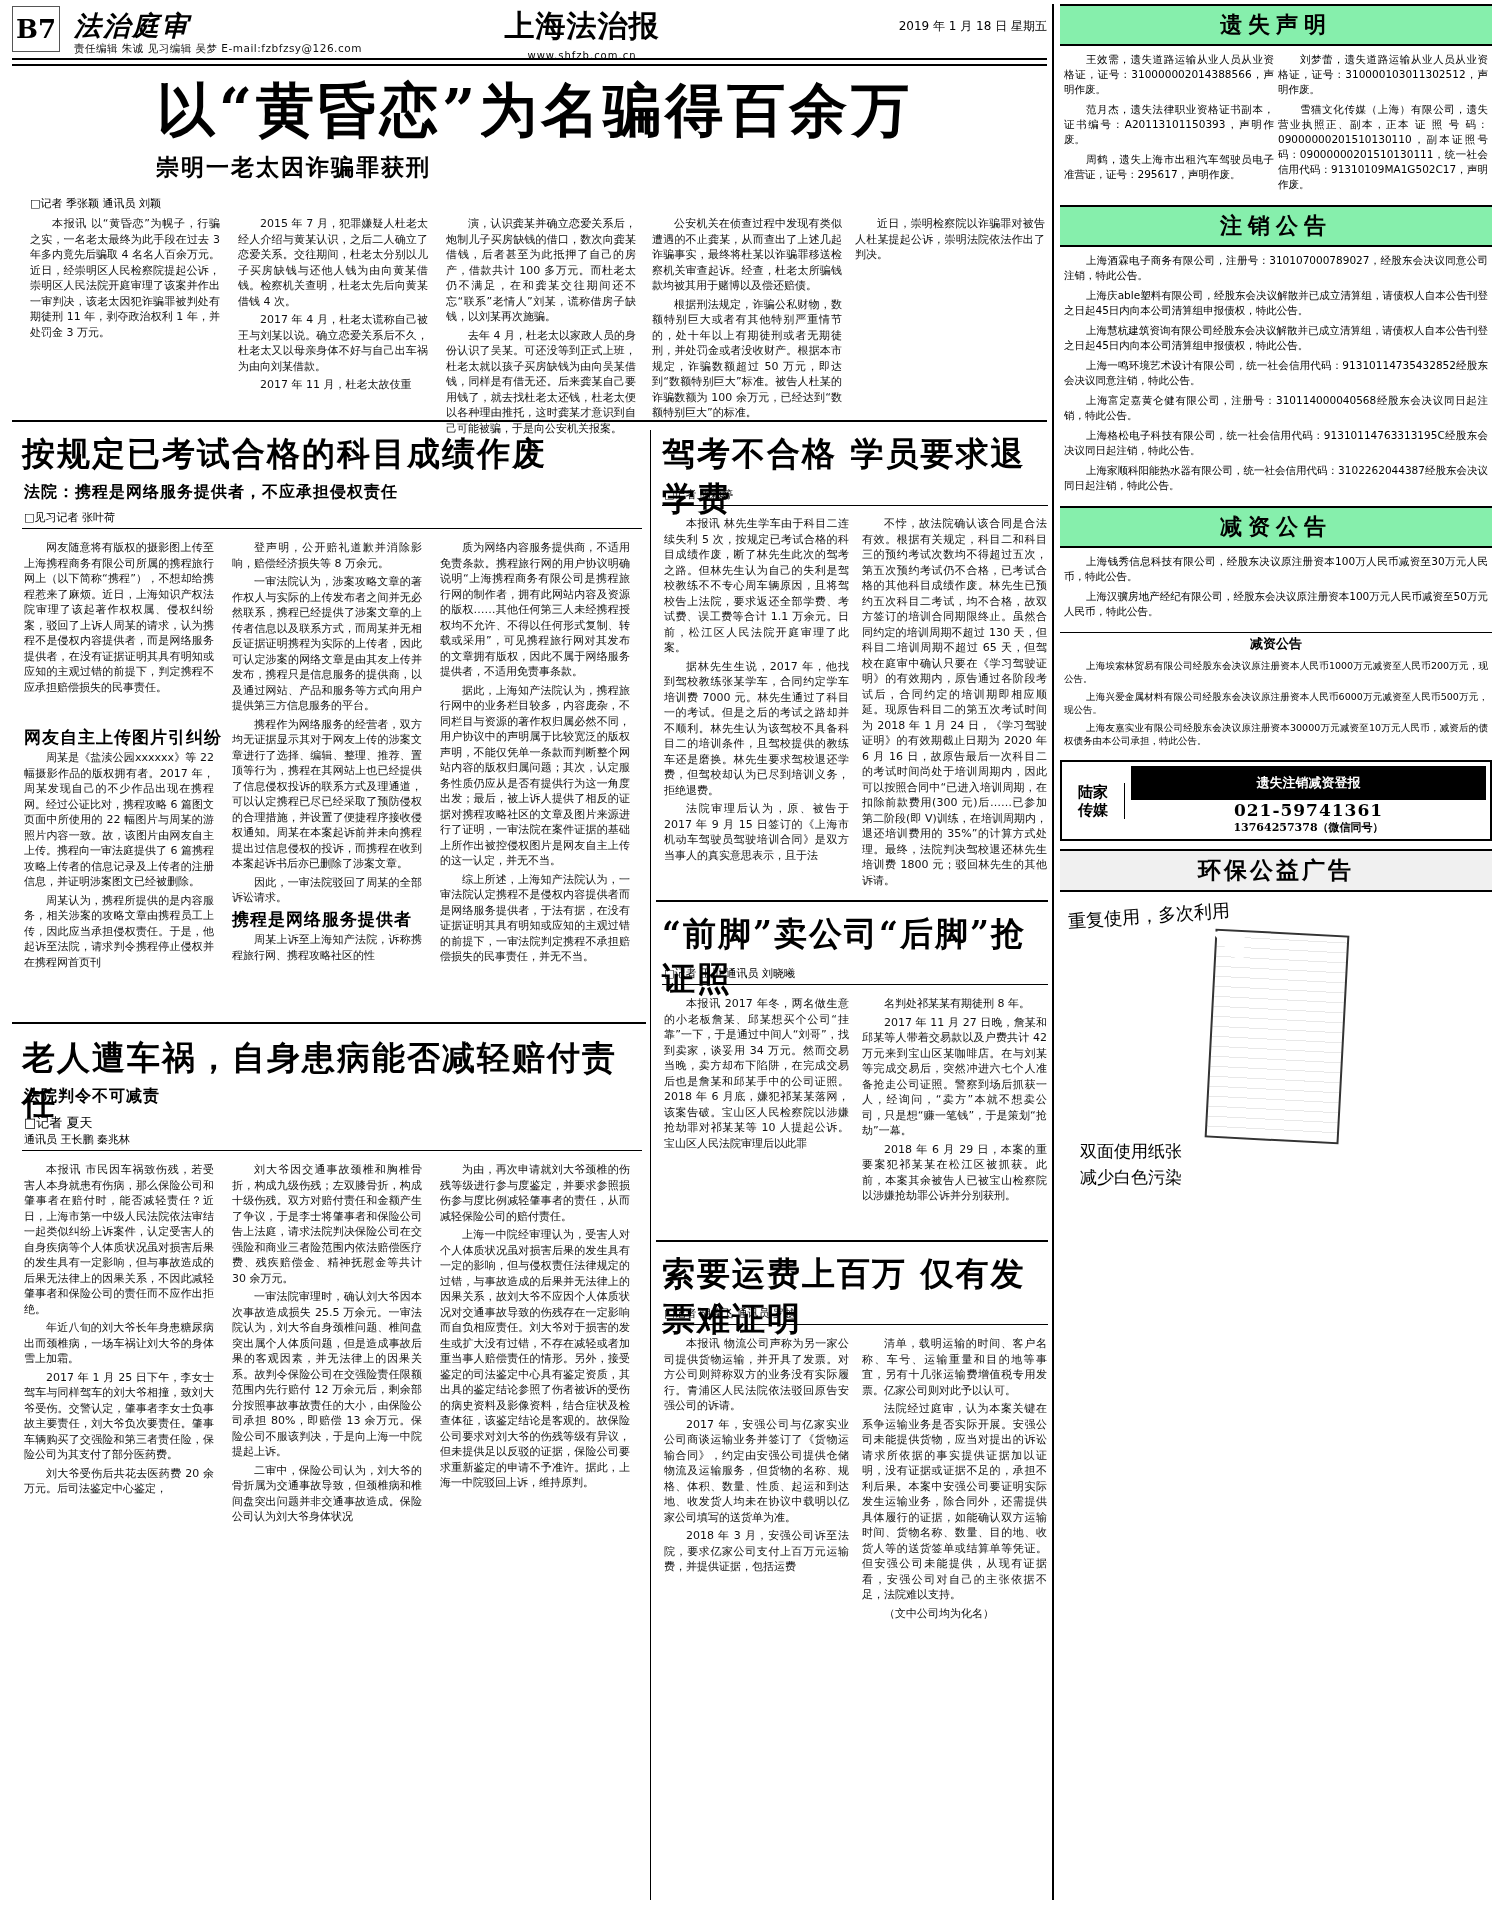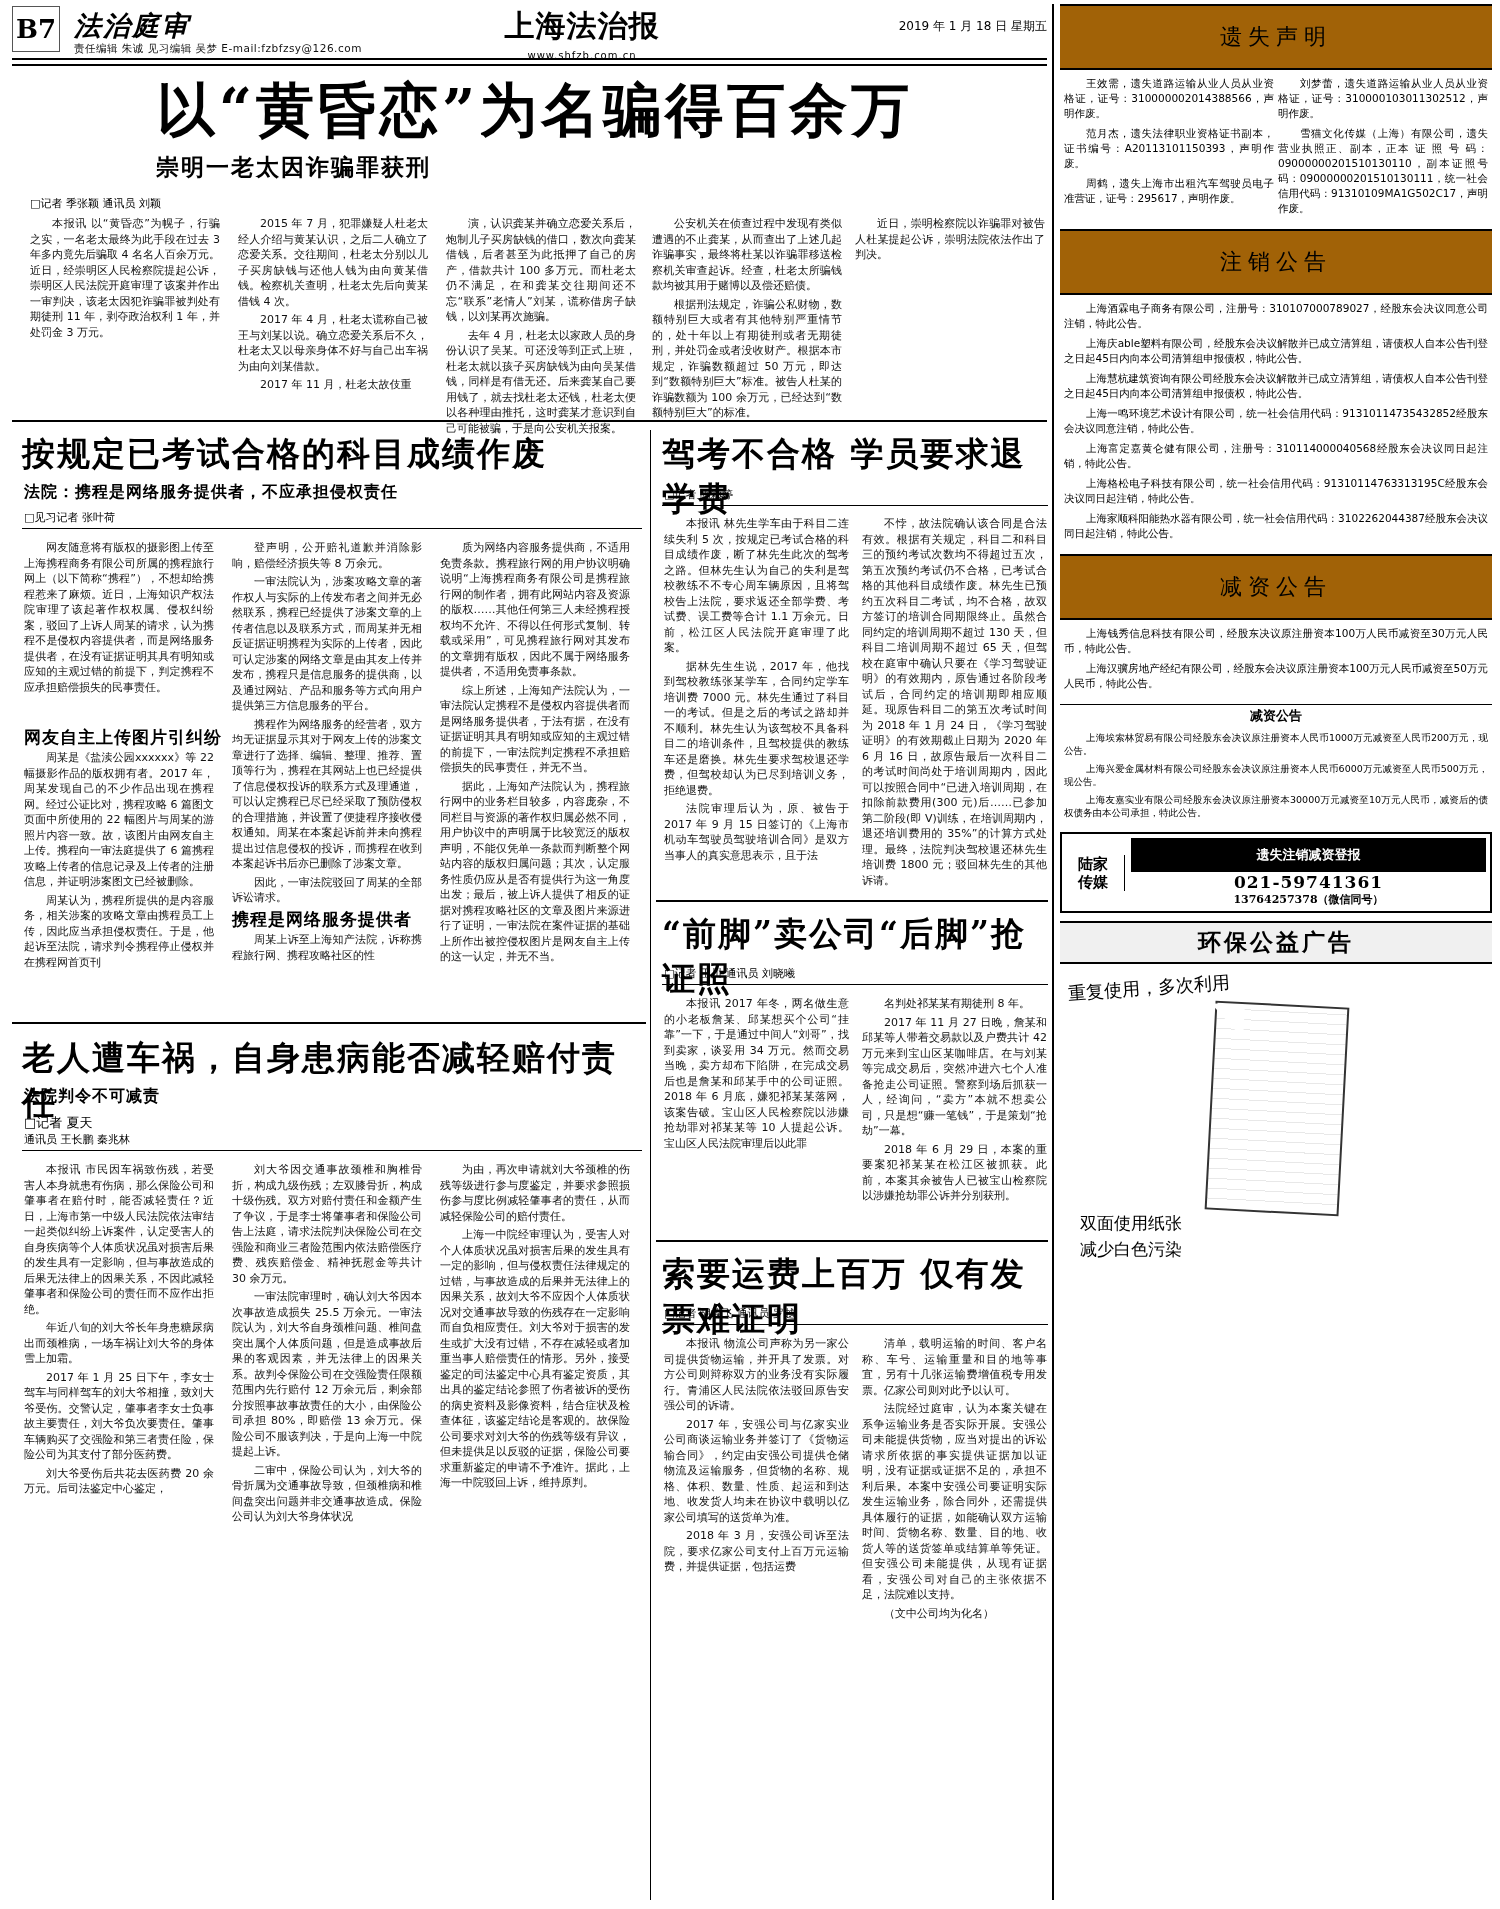--- a/index.html
+++ b/index.html
@@ -23,21 +23,21 @@
   .rule-h{position:absolute;height:1px;background:#000;}
   .headline-main{position:absolute;left:30px;top:72px;width:1010px;text-align:center;font-size:58px;font-family:"DejaVu Serif","Liberation Serif",serif;font-weight:bold;letter-spacing:4px;}
   .subhead-main{position:absolute;left:156px;top:152px;font-size:23px;font-family:Liberation Sans, sans-serif;font-weight:bold;letter-spacing:2px;}
 
   .h2{font-family:"DejaVu Serif","Liberation Serif",serif;font-weight:bold;font-size:33px;letter-spacing:2px;}
   .h2b{font-family:"DejaVu Serif","Liberation Serif",serif;font-weight:bold;font-size:16px;letter-spacing:1px;}
   .h3{font-family:"DejaVu Serif","Liberation Serif",serif;font-weight:bold;font-size:17px;letter-spacing:1px;}
 
   
   .rail{position:absolute;left:1060px;top:4px;width:432px;}
-  .rail-title{text-align:center;font-family:"DejaVu Serif","Liberation Serif",serif;font-weight:normal;font-size:22px;letter-spacing:6px;background:#a16207;border-top:2px solid #000;border-bottom:2px solid #000;padding:16px 0;}
+  .rail-title{text-align:center;font-family:"DejaVu Serif","Liberation Serif",serif;font-weight:bold;font-size:22px;letter-spacing:6px;background:#86efac;border-top:2px solid #000;border-bottom:2px solid #000;padding:4px 0;}
   .rail-sec{margin-bottom:6px;}
   .rail-body{font-size:10.5px;line-height:15px;padding:6px 4px 2px 4px;text-align:justify;}
   .rail-body p{margin:0 0 5px 0;text-indent:22px;}
   .rail-split{display:flex;gap:4px;}
   .rail-split>div{flex:1;}
 
   .tiny{font-size:9.5px;line-height:13px;}
 
   .ad-box{border:2px solid #000;margin-top:6px;padding:4px;}
   .ad-phone{font-family:"DejaVu Serif","Liberation Serif",serif;font-weight:bold;font-size:17px;text-align:center;letter-spacing:1px;}
@@ -117,22 +117,22 @@
       <p>携程作为网络服务的经营者，双方均无证据显示其对于网友上传的涉案文章进行了选择、编辑、整理、推荐、置顶等行为，携程在其网站上也已经提供了信息侵权投诉的联系方式及理通道，可以认定携程已尽已经采取了预防侵权的合理措施，并设置了便捷程序接收侵权通知。周某在本案起诉前并未向携程提出过信息侵权的投诉，而携程在收到本案起诉书后亦已删除了涉案文章。</p>
       <p>因此，一审法院驳回了周某的全部诉讼请求。</p>
     </div>
   <div class="h3" style="position:absolute;left:232px;top:908px;">携程是网络服务提供者</div>
   <div class="col" id="s2-c2b" style="left:232px;top:932px;width:190px;">
       <p>周某上诉至上海知产法院，诉称携程旅行网、携程攻略社区的性</p>
     </div>
 
   <div class="col" id="s2-c3" style="left:440px;top:540px;width:190px;">
       <p>质为网络内容服务提供商，不适用免责条款。携程旅行网的用户协议明确说明“上海携程商务有限公司是携程旅行网的制作者，拥有此网站内容及资源的版权……其他任何第三人未经携程授权均不允许、不得以任何形式复制、转载或采用”，可见携程旅行网对其发布的文章拥有版权，因此不属于网络服务提供者，不适用免责事条款。</p>
+      <p>据此，上海知产法院认为，携程旅行网中的业务栏目较多，内容庞杂，不同栏目与资源的著作权归属必然不同，用户协议中的声明属于比较宽泛的版权声明，不能仅凭单一条款而判断整个网站内容的版权归属问题；其次，认定服务性质仍应从是否有提供行为这一角度出发；最后，被上诉人提供了相反的证据对携程攻略社区的文章及图片来源进行了证明，一审法院在案件证据的基础上所作出被控侵权图片是网友自主上传的这一认定，并无不当。</p>
       <p>综上所述，上海知产法院认为，一审法院认定携程不是侵权内容提供者而是网络服务提供者，于法有据，在没有证据证明其具有明知或应知的主观过错的前提下，一审法院判定携程不承担赔偿损失的民事责任，并无不当。</p>
-      <p>据此，上海知产法院认为，携程旅行网中的业务栏目较多，内容庞杂，不同栏目与资源的著作权归属必然不同，用户协议中的声明属于比较宽泛的版权声明，不能仅凭单一条款而判断整个网站内容的版权归属问题；其次，认定服务性质仍应从是否有提供行为这一角度出发；最后，被上诉人提供了相反的证据对携程攻略社区的文章及图片来源进行了证明，一审法院在案件证据的基础上所作出被控侵权图片是网友自主上传的这一认定，并无不当。</p>
     </div>
 
   <div class="rule-h" style="left:12px;top:1022px;width:634px;height:2px;background:#000;"></div>
 
   <div class="h2" style="position:absolute;left:22px;top:1036px;width:620px;">老人遭车祸，自身患病能否减轻赔付责任</div>
   <div class="h2b" style="position:absolute;left:24px;top:1086px;">法院判令不可减责</div>
   <div style="position:absolute;left:24px;top:1114px;font-size:13px;">□记者  夏天</div>
   <div style="position:absolute;left:24px;top:1132px;font-size:11px;">通讯员  王长鹏  秦兆林</div>
   <div class="rule-h" style="left:22px;top:1150px;width:620px;background:#000;"></div>
 

